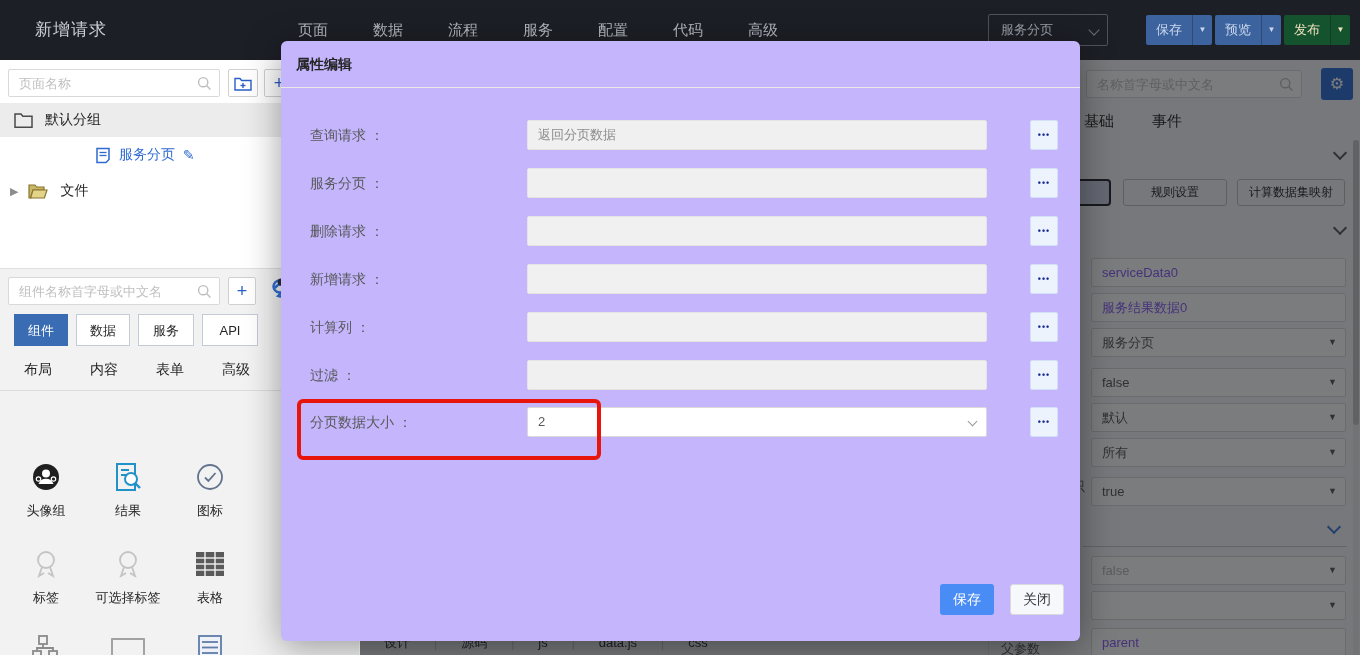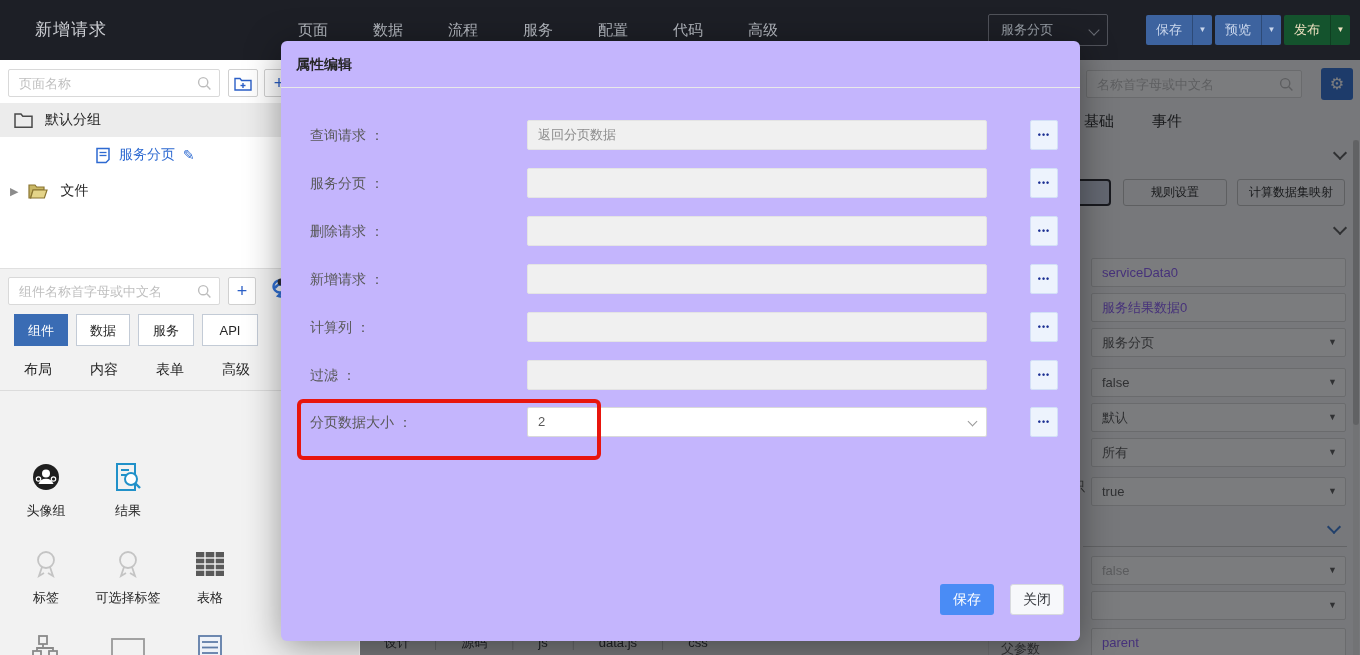--- a/index.html
+++ b/index.html
@@ -216,20 +216,29 @@
             <svg width="28" height="30" viewBox="0 0 28 30">
               <path d="M3 2 h18 v26 H3 Z" fill="none" stroke="#2191c9" stroke-width="2"></path>
               <line x1="7" y1="8" x2="15" y2="8" stroke="#2191c9" stroke-width="2"></line>
               <line x1="7" y1="13" x2="12" y2="13" stroke="#2191c9" stroke-width="2"></line>
               <circle cx="17" cy="17" r="6" fill="#fff" stroke="#2191c9" stroke-width="2"></circle>
               <line x1="21.5" y1="21.5" x2="26" y2="26" stroke="#2191c9" stroke-width="2.4"></line>
             </svg>
           </div>
         <div class="lb">结果</div>
       </div>
+      <div class="cell" style="left:169px; top:192px;">
+        <div class="ic">
+            <svg width="28" height="28" viewBox="0 0 28 28">
+              <circle cx="14" cy="14" r="12" fill="none" stroke="#64748f" stroke-width="1.8"></circle>
+              <path d="M9 14.5 l3.4 3.4 L19.5 10" fill="none" stroke="#64748f" stroke-width="1.8"></path>
+            </svg>
+          </div>
+        <div class="lb">图标</div>
+      </div>
 
       <div class="cell" style="left:5px; top:279px;">
         <div class="ic">
             <svg width="28" height="30" viewBox="0 0 28 30">
               <circle cx="14" cy="11" r="8" fill="none" stroke="#c4c4c4" stroke-width="1.8"></circle>
               <path d="M10 18 l-3 9 5-3 M18 18 l3 9 -5-3" fill="none" stroke="#c4c4c4" stroke-width="1.8"></path>
             </svg>
           </div>
         <div class="lb">标签</div>
       </div>

